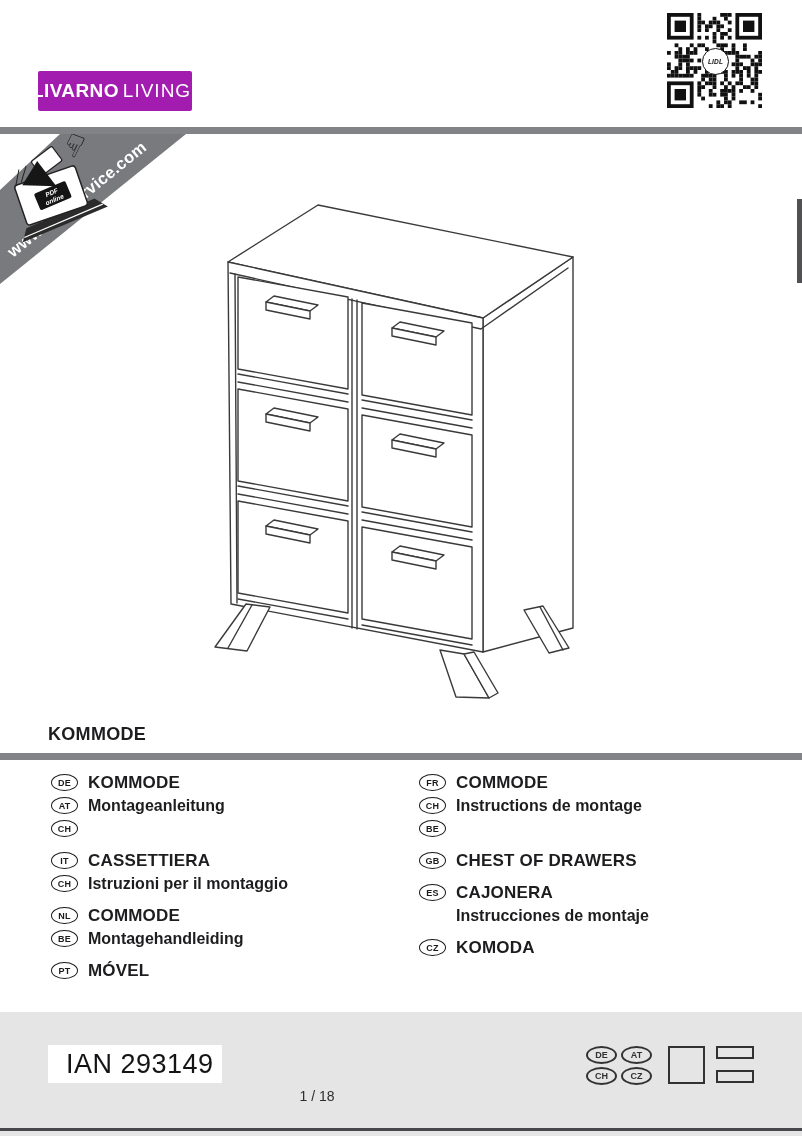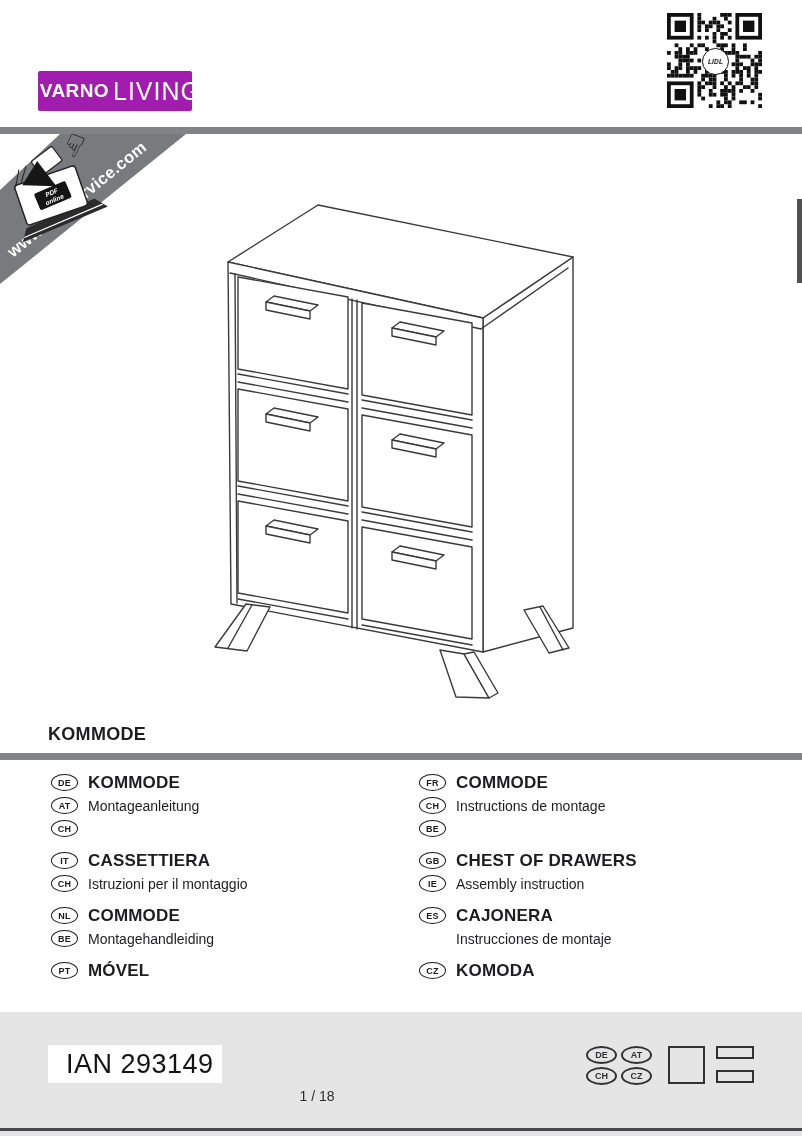--- a/index.html
+++ b/index.html
@@ -3,21 +3,21 @@
 <meta charset="utf-8">
 <style>
   html,body{margin:0;padding:0;background:#e8e8e8;}
   .page{position:relative;width:802px;height:1136px;background:#ffffff;overflow:hidden;
         font-family:"Liberation Sans",sans-serif;color:#1d1d1f;}
 
   
   .logo-box{position:absolute;left:38px;top:71px;width:154px;height:40px;background:#a21caf;
             border-radius:2px;display:flex;align-items:center;justify-content:center;color:#fff;}
   .logo-box .livarno{font-weight:700;font-size:19px;letter-spacing:.4px;}
-  .logo-box .living{font-weight:400;font-size:25px;letter-spacing:1px;margin-left:4px;}
+  .logo-box .living{font-weight:400;font-size:19px;letter-spacing:1px;margin-left:4px;}
   .logo-box .reg{font-size:8px;vertical-align:super;margin-left:1px;}
 
   .qr-wrap{position:absolute;left:667px;top:13px;width:95px;height:95px;background:#fff;}
   .qr-center-badge{position:absolute;left:35px;top:35px;width:25px;height:25px;border-radius:50%;
       background:#fff;border:1.6px solid #111;display:flex;align-items:center;justify-content:center;
       font-size:6.5px;font-weight:700;font-style:italic;color:#111;letter-spacing:.2px;}
 
   .rule{position:absolute;left:0;width:802px;background:#828387;}
   .rule-top{top:127px;height:7px;}
   .rule-mid{top:753px;height:7px;}
@@ -35,21 +35,21 @@
   .lang-col{position:absolute;top:771px;width:330px;display:flex;flex-direction:column;}
   .lang-col-left{left:51px;}
   .lang-col-right{left:419px;}
   .lang-section{margin-bottom:9px;display:flex;flex-direction:column;}
   .lang-row{height:23px;display:flex;align-items:center;}
   .cbadge{flex:0 0 auto;width:25px;height:15px;border:1.8px solid #1a1a1a;border-radius:50%;
           display:flex;align-items:center;justify-content:center;font-size:9px;font-weight:700;
           letter-spacing:.2px;margin-right:10px;color:#1a1a1a;}
   .cbadge.empty{border-color:transparent;}
   .lang-title{font-size:17px;font-weight:700;letter-spacing:.2px;}
-  .lang-sub{font-size:14px;}
+  .lang-sub{font-size:16px;font-weight:bold;}
 
   
   .footer-band{position:absolute;left:0;top:1012px;width:802px;height:124px;background:#e5e5e5;}
   .footer-line{position:absolute;left:0;top:116px;width:802px;height:3px;background:#47474a;}
   .ian-box{position:absolute;left:48px;top:33px;width:174px;height:38px;background:#fff;
            display:flex;align-items:center;padding-left:18px;box-sizing:border-box;}
   .ian-text{font-size:27px;color:#141416;letter-spacing:.5px;}
   .page-indicator{position:absolute;left:0;top:76px;width:634px;text-align:center;
                   font-size:14px;color:#2d2d2f;}
   .footer-badges{position:absolute;left:586px;top:34px;width:68px;height:40px;display:grid;
@@ -404,24 +404,20 @@
         <div class="lang-row">
           <span class="cbadge">BE</span>
           <span class="lang-sub"></span>
         </div>
       </div>
       <div class="lang-section">
         <div class="lang-row">
           <span class="cbadge">GB</span>
           <span class="lang-title">CHEST OF DRAWERS</span>
         </div>
-        <div class="lang-row">
-          <span class="cbadge">IE</span>
-          <span class="lang-sub">Assembly instruction</span>
-        </div>
       </div>
       <div class="lang-section">
         <div class="lang-row">
           <span class="cbadge">ES</span>
           <span class="lang-title">CAJONERA</span>
         </div>
         <div class="lang-row">
           <span class="cbadge empty"></span>
           <span class="lang-sub">Instrucciones de montaje</span>
         </div>

